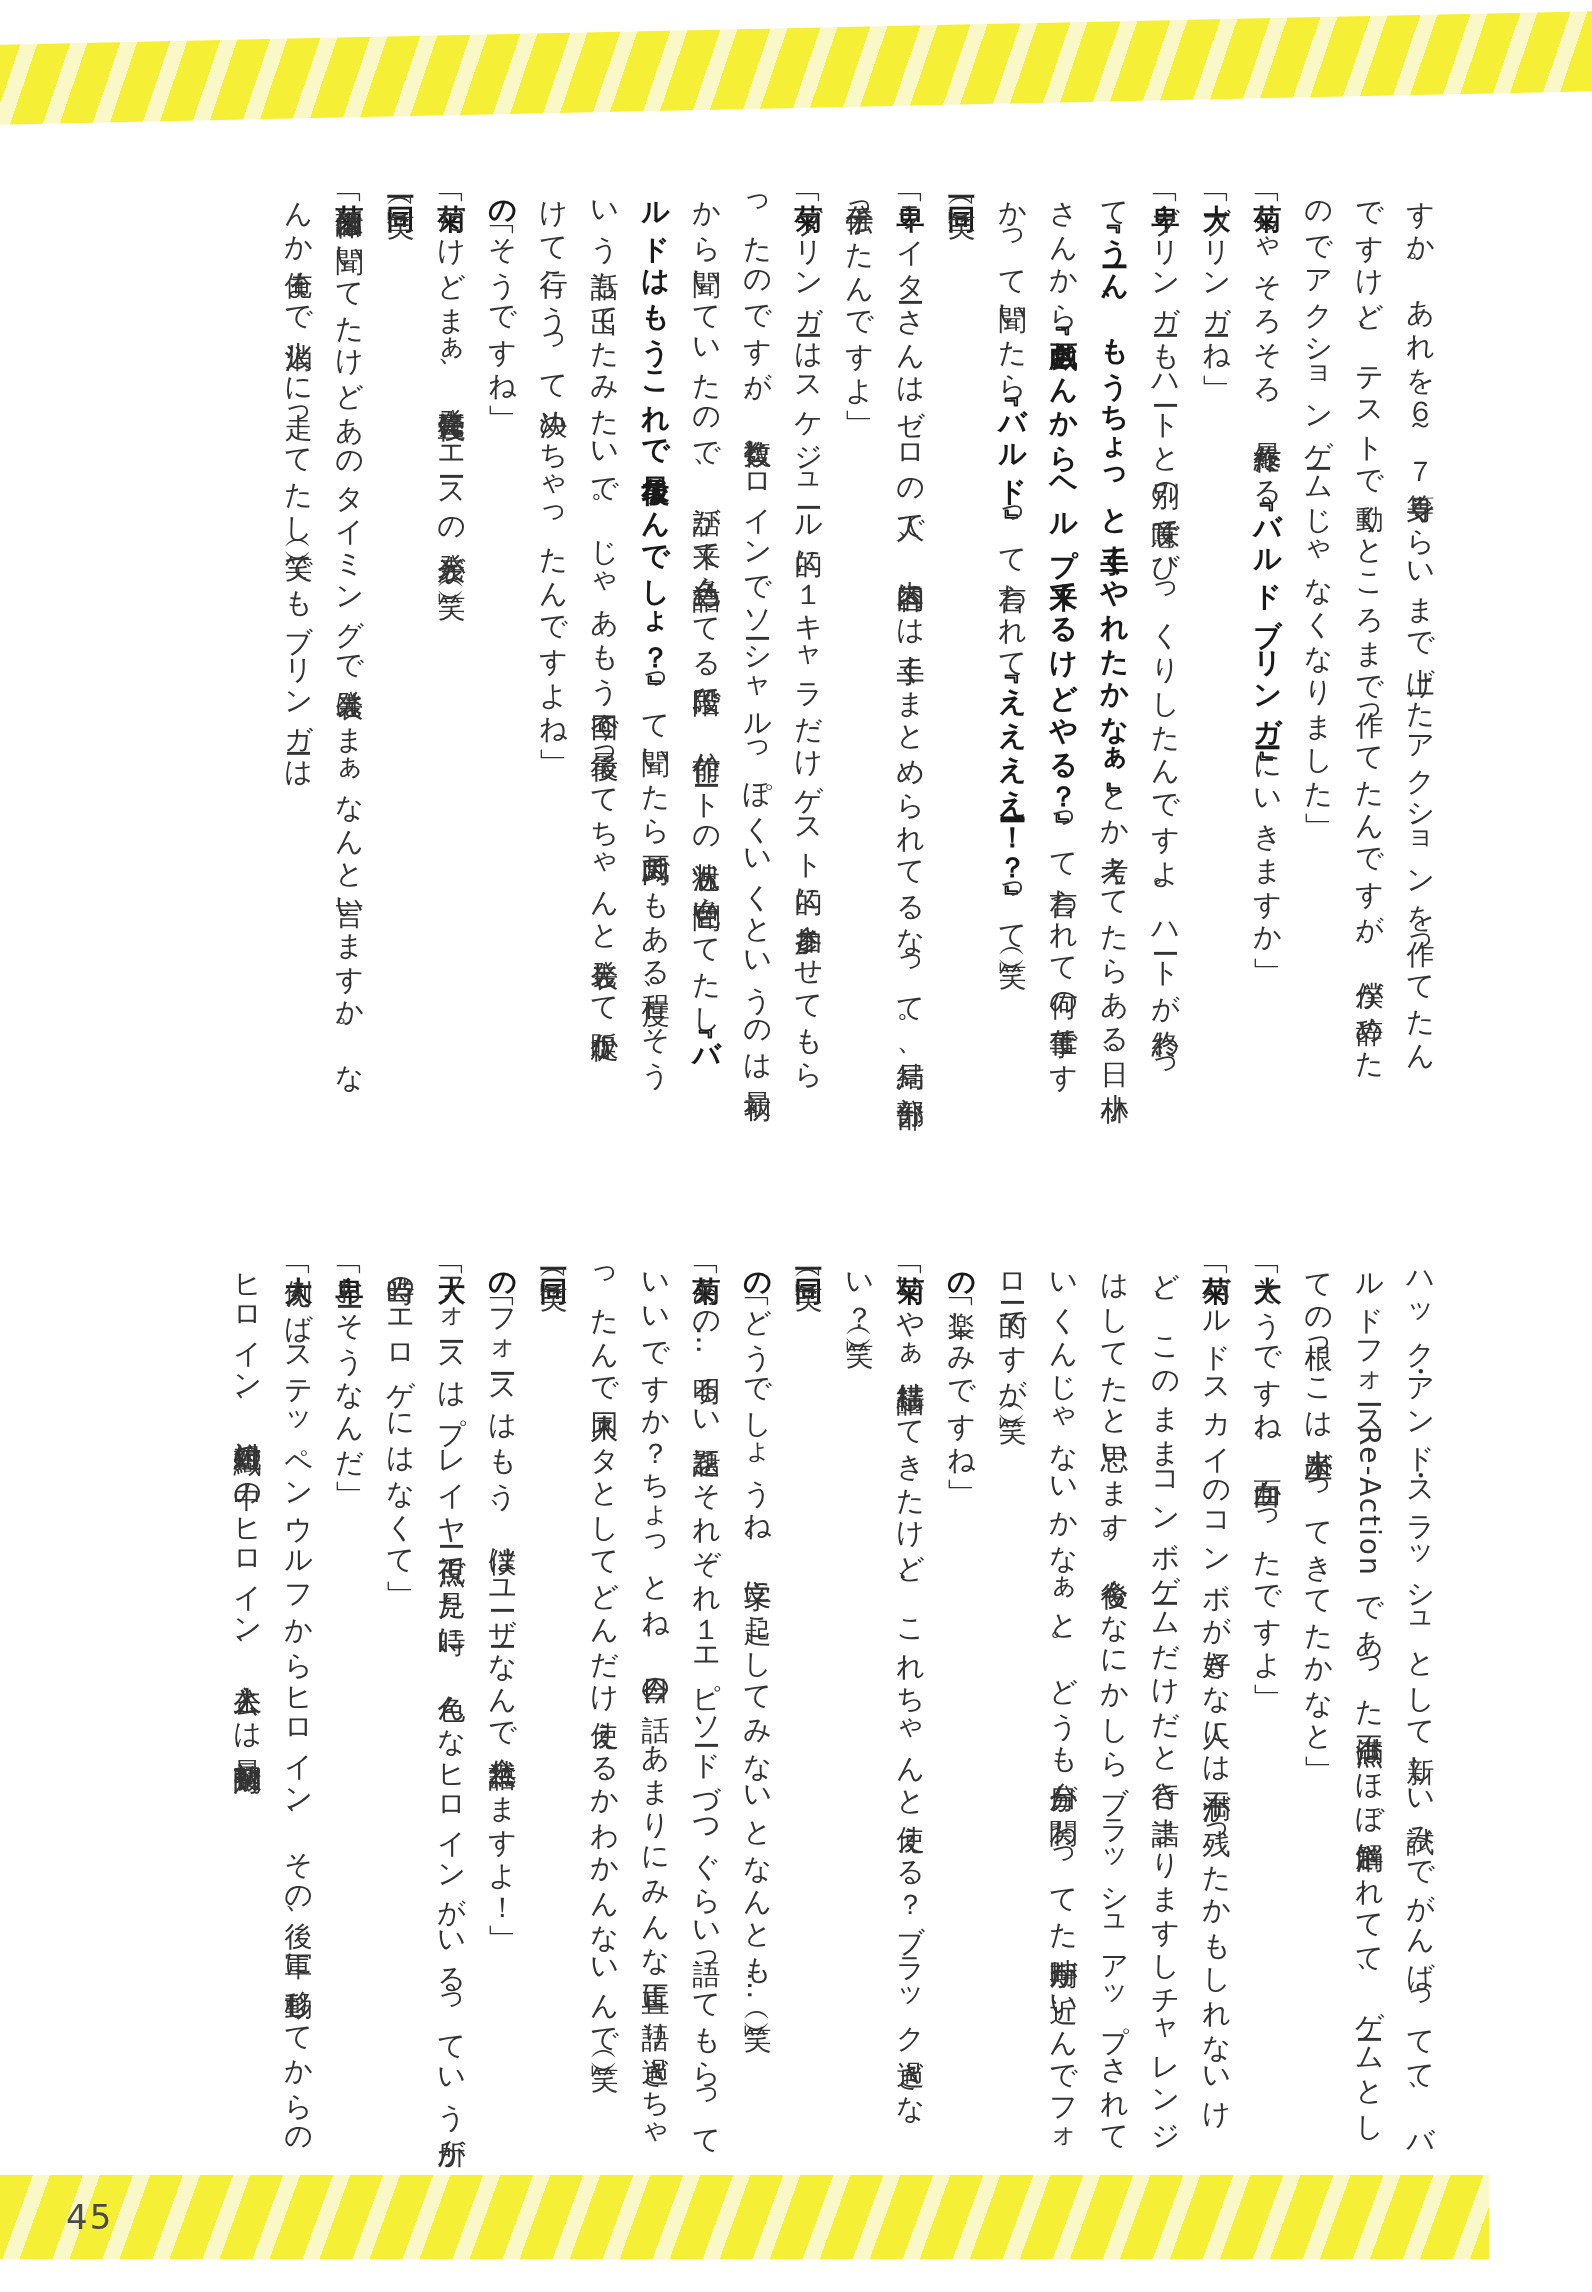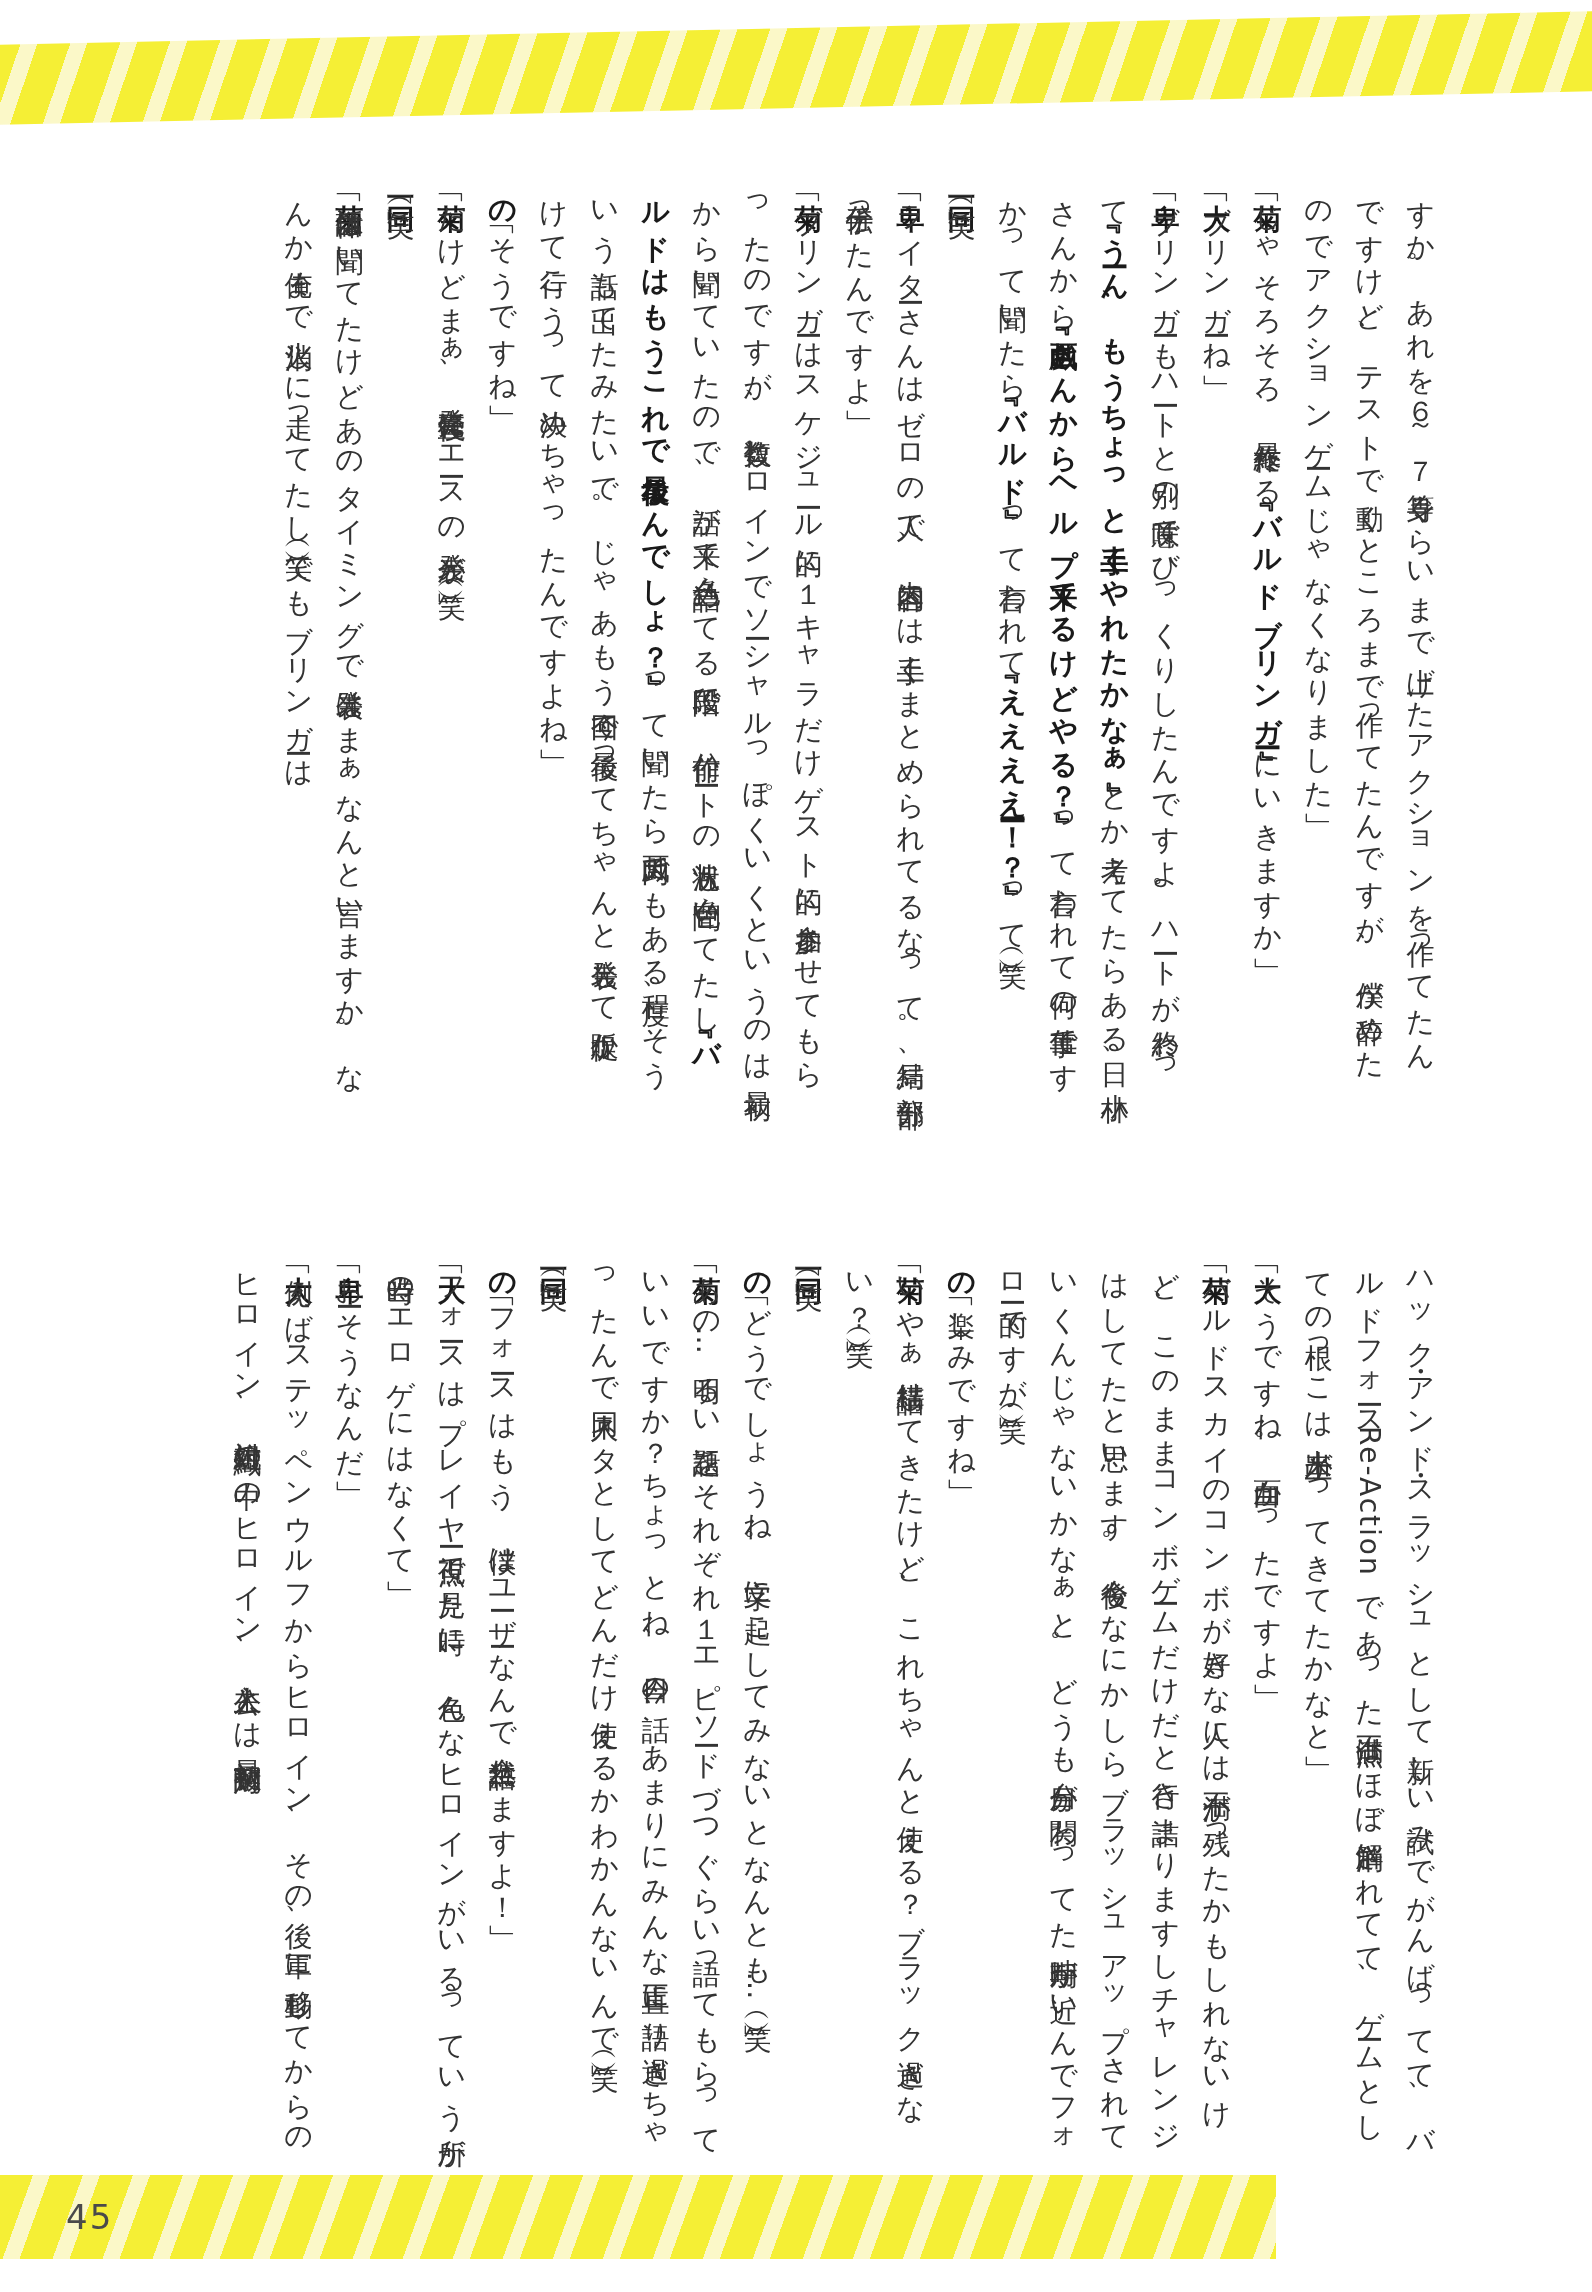--- a/index.html
+++ b/index.html
@@ -18,21 +18,21 @@
   .banner-top {
     left: -12px;
     top: 28px;
     width: 1616px;
     height: 80px;
     transform: rotate(-1.2deg);
   }
   .banner-bottom {
     left: 0;
     top: 2175px;
-    width: 1276px;
+    width: 1489px;
     height: 84px;
   }
   .pagenum {
     position: absolute;
     left: 66px;
     top: 50%;
     transform: translateY(-50%);
     font-size: 34px;
     color: #4a4a4a;
     letter-spacing: 2px;

